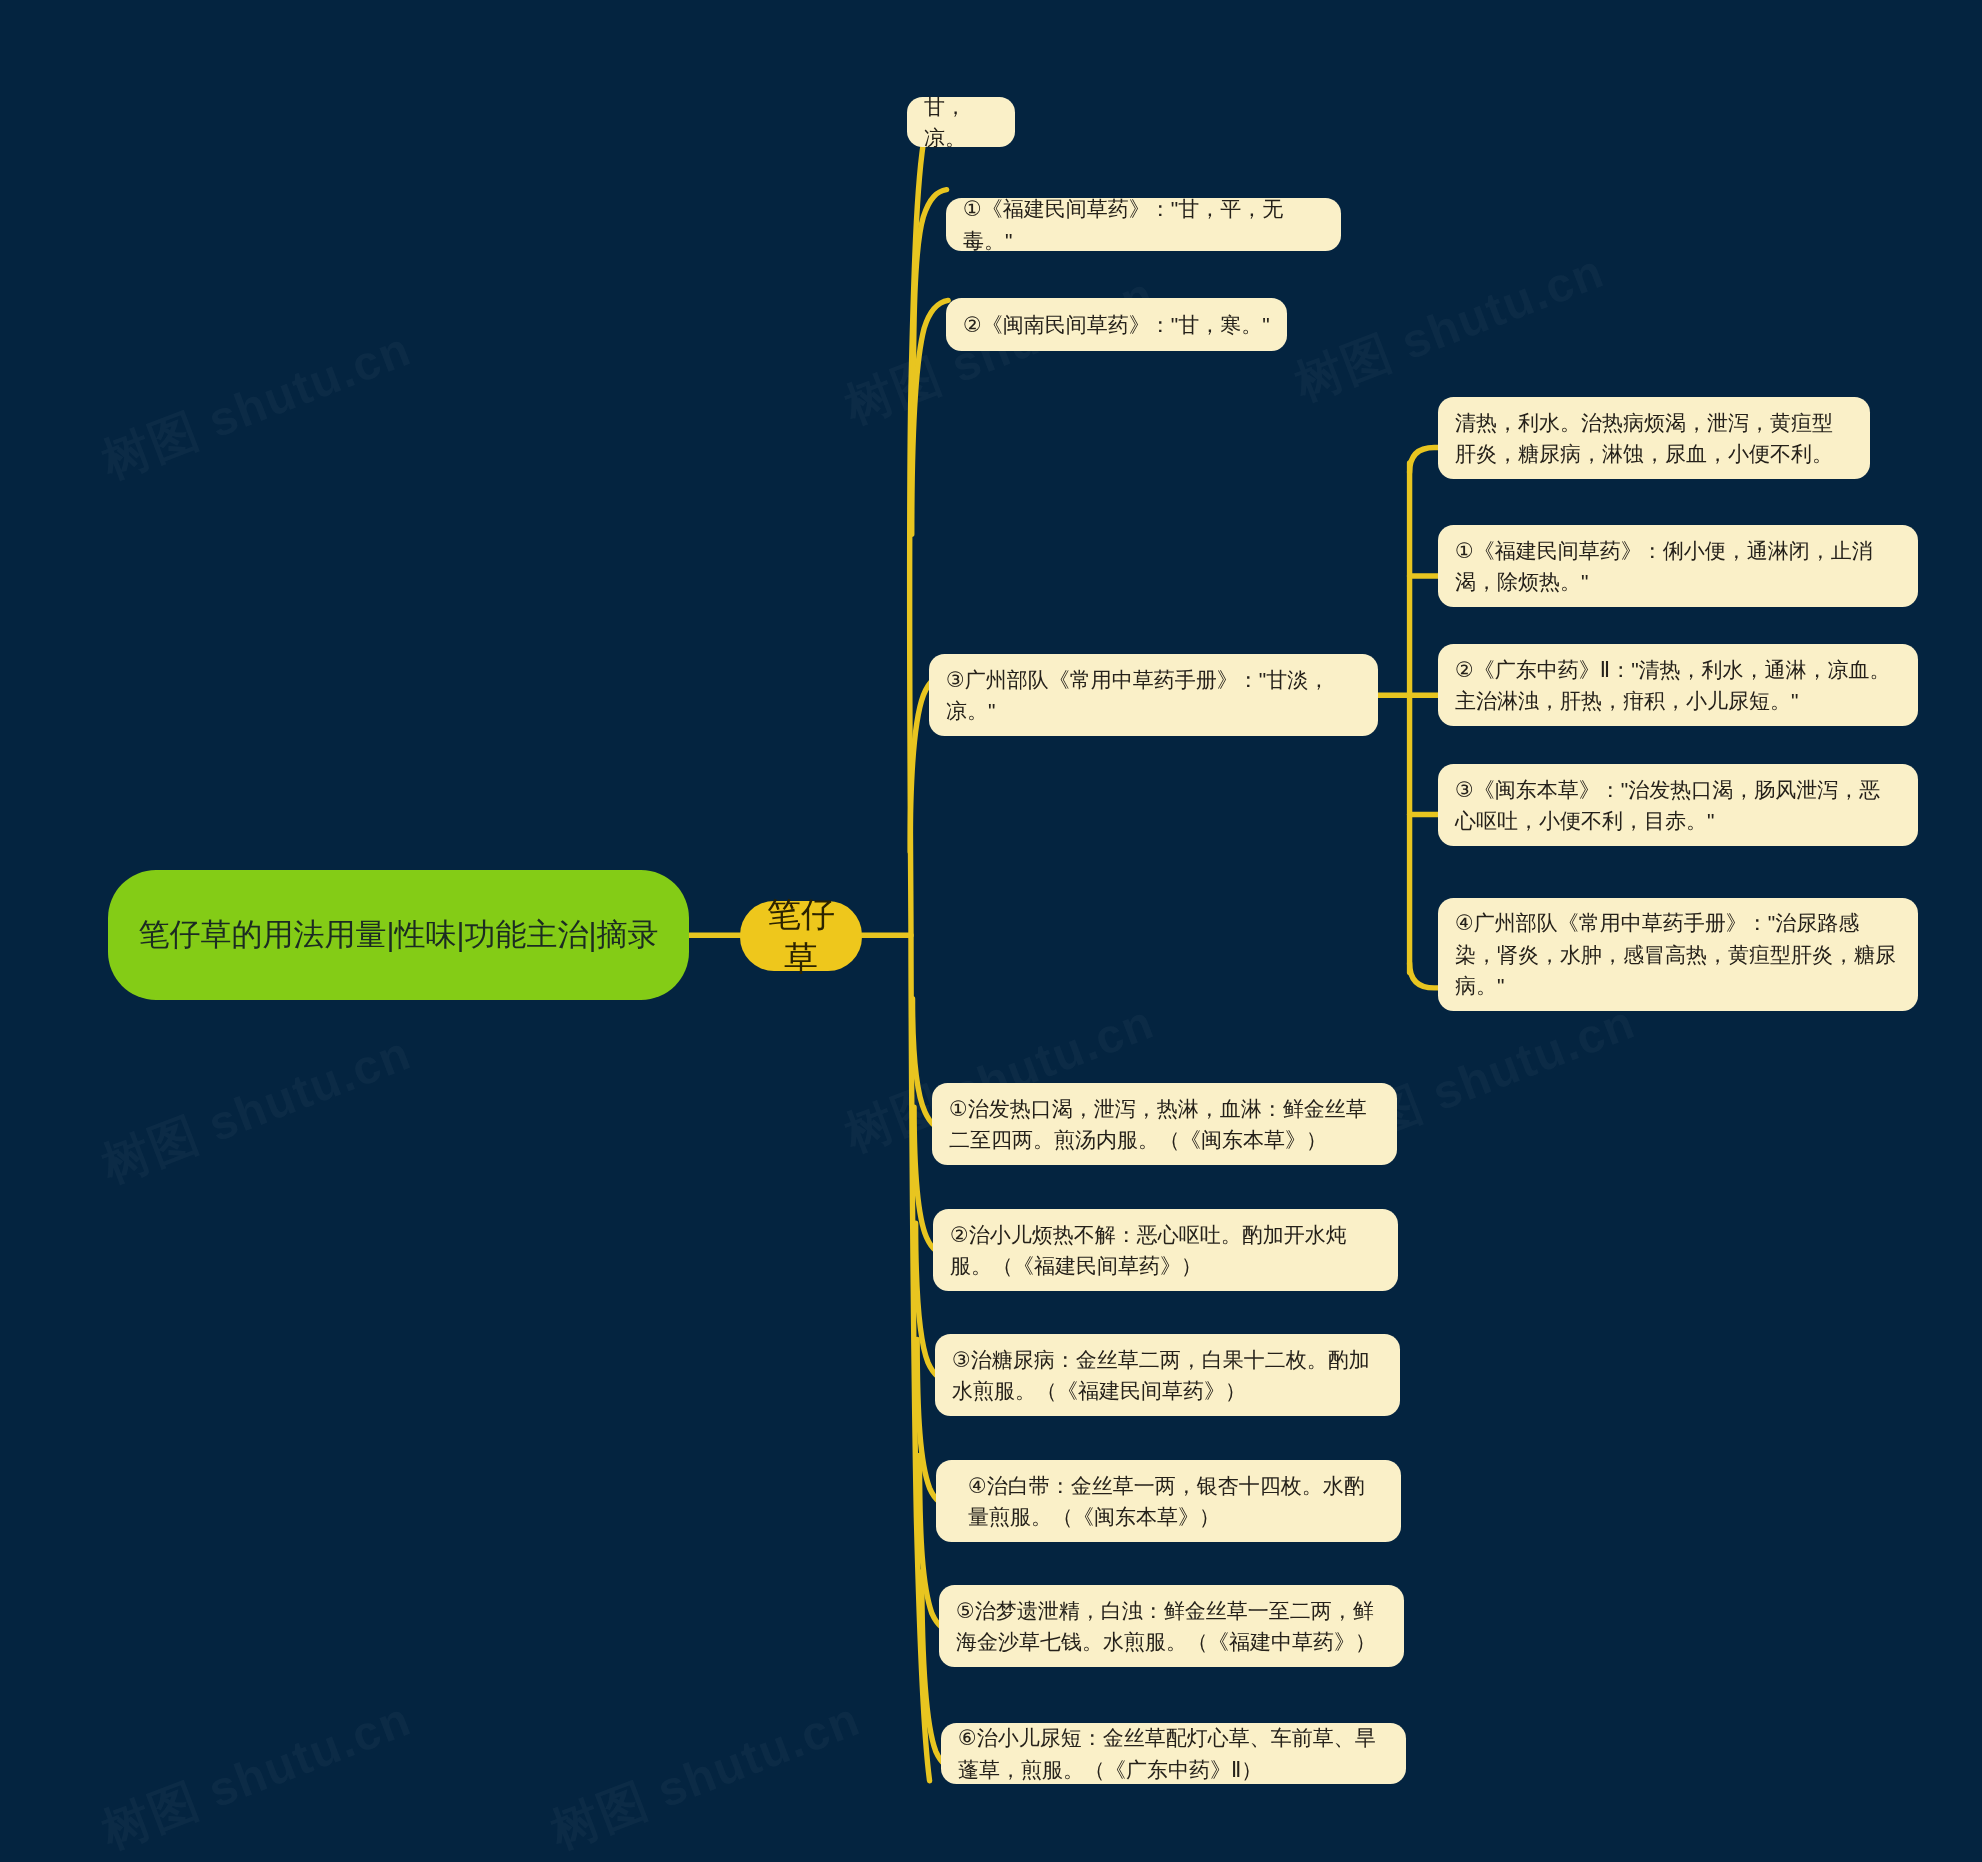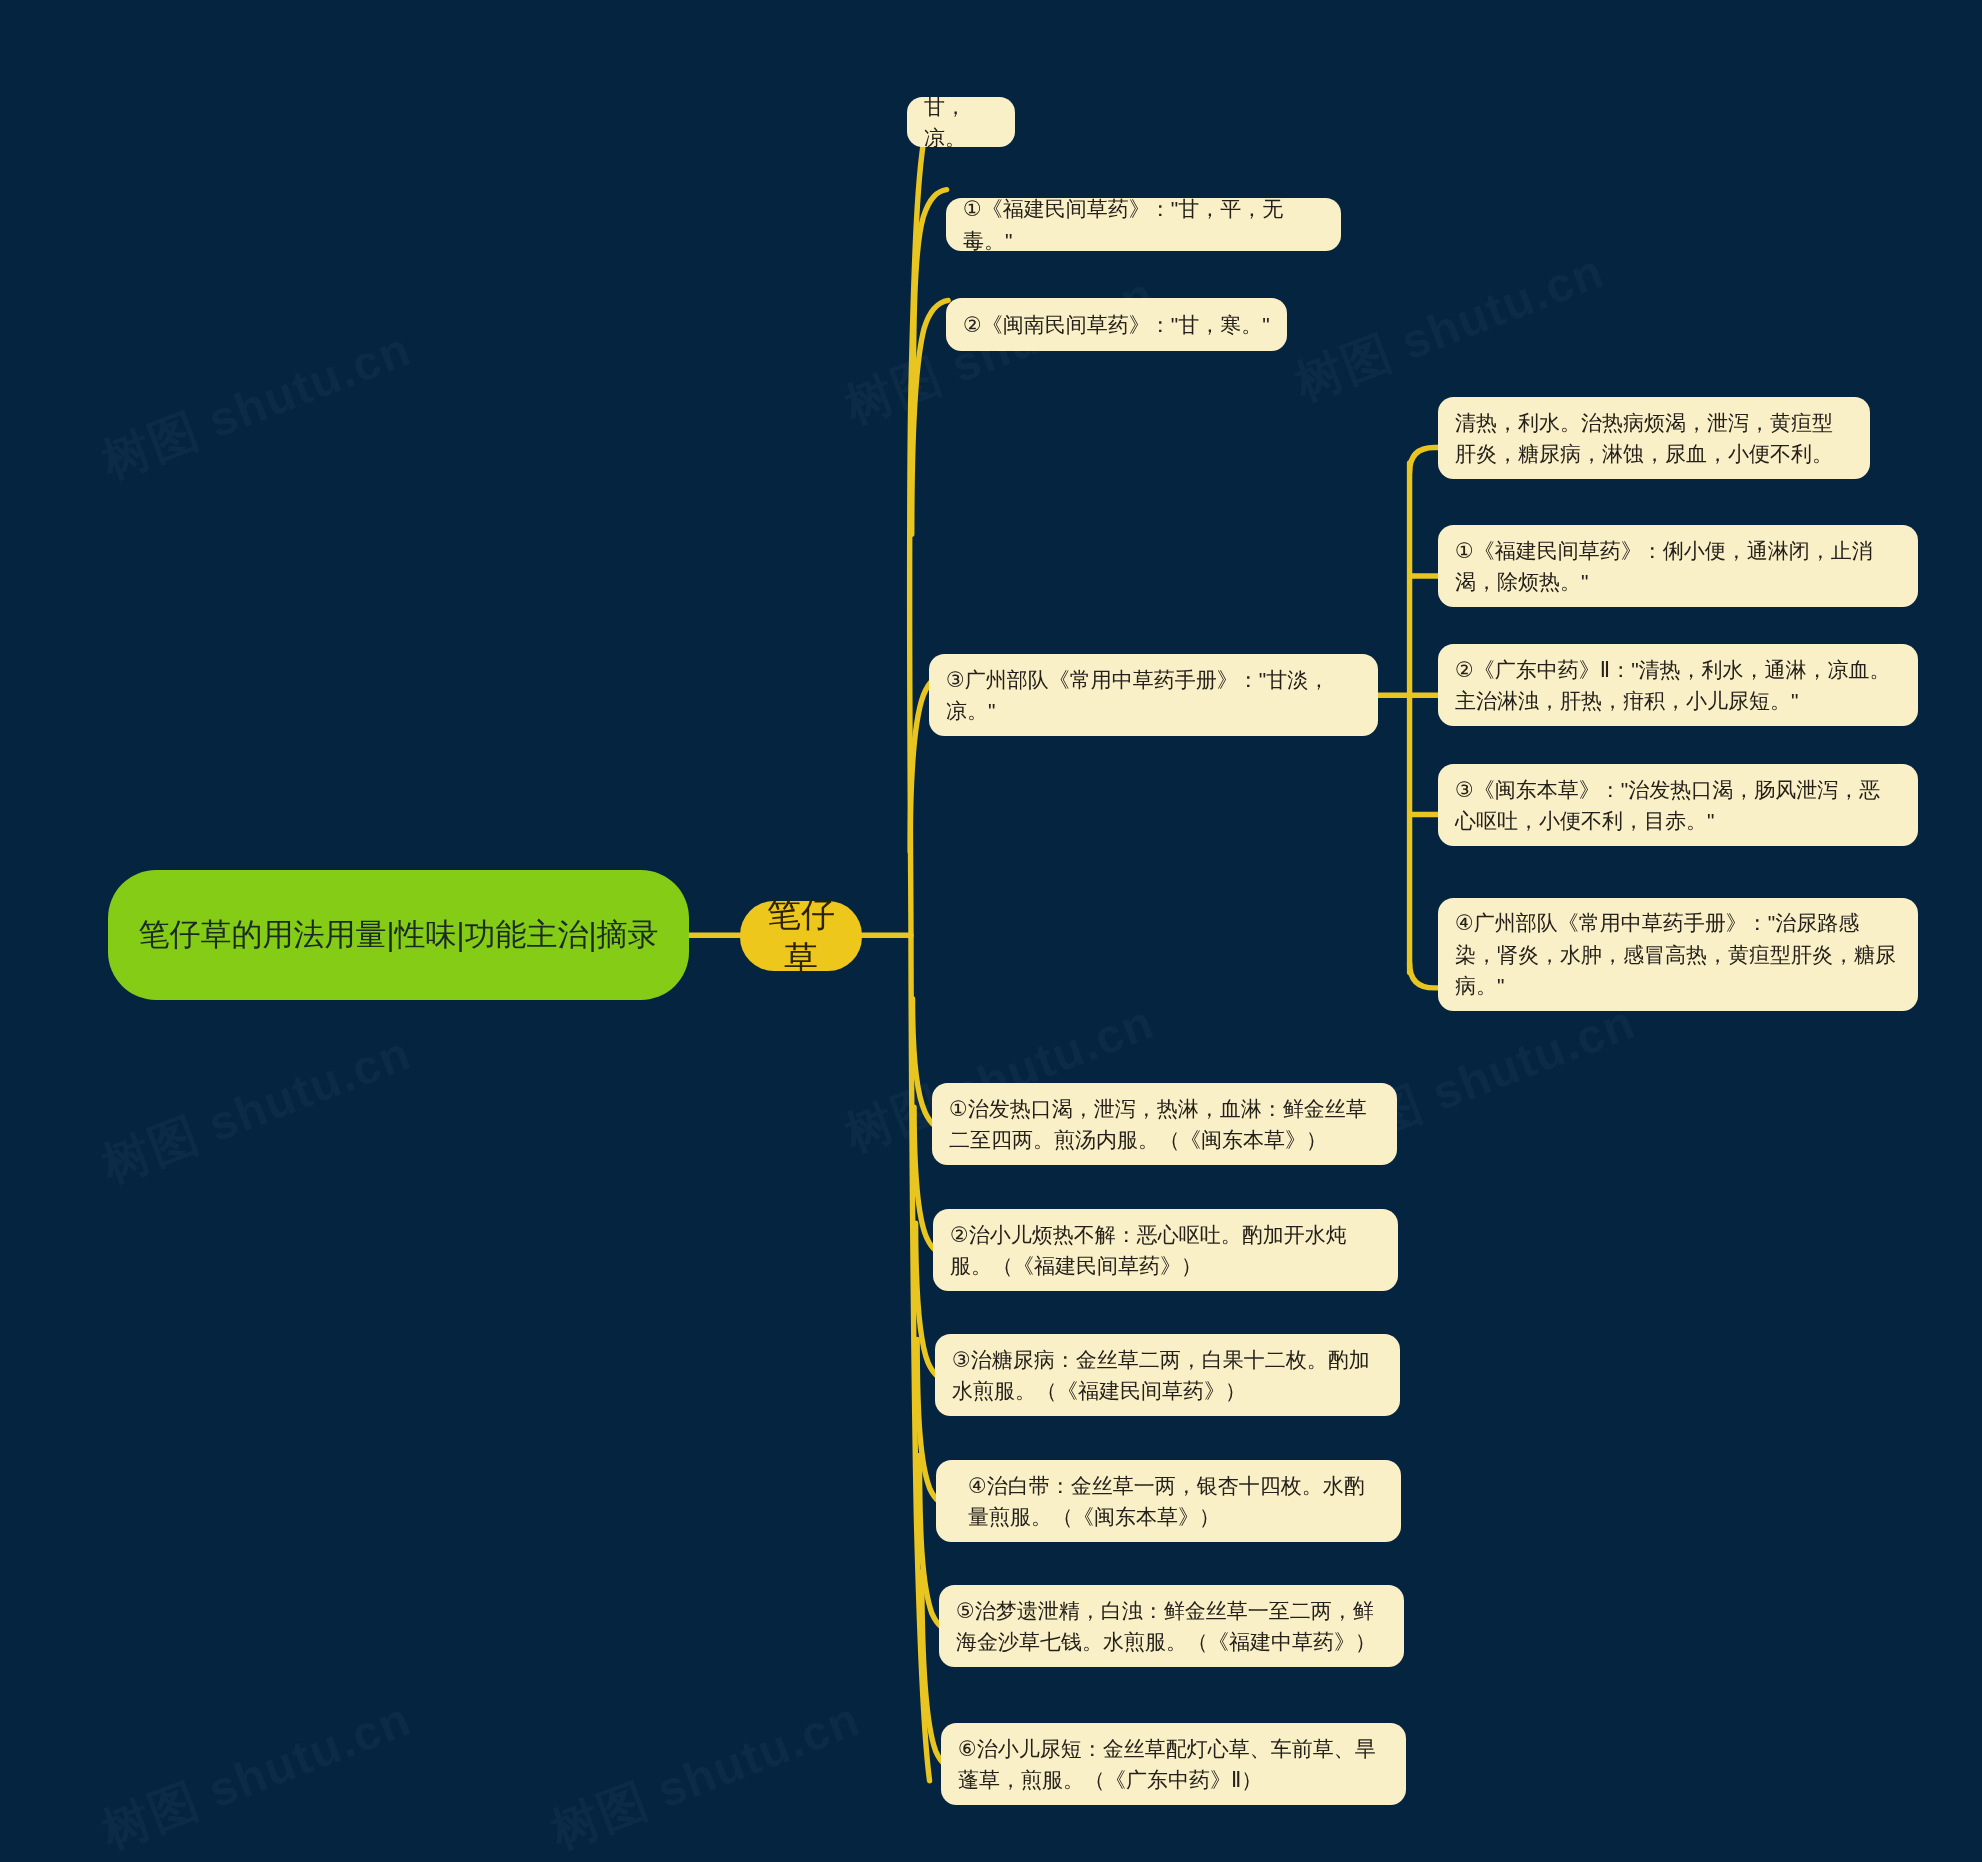--- a/index.html
+++ b/index.html
@@ -180,21 +180,21 @@
   </div>
 
   <div class="node node-card" style="left: 936px; top: 1460px; width: 465px; height: 82px; background: rgb(250, 240, 200); color: rgb(37, 33, 26); padding-left: 32px;">
     <span class="txt">④治白带：金丝草一两，银杏十四枚。水酌量煎服。（《闽东本草》）</span>
   </div>
 
   <div class="node node-card" style="left: 939px; top: 1585px; width: 465px; height: 82px; background: rgb(250, 240, 200); color: rgb(37, 33, 26);">
     <span class="txt">⑤治梦遗泄精，白浊：鲜金丝草一至二两，鲜海金沙草七钱。水煎服。（《福建中草药》）</span>
   </div>
 
-  <div class="node node-card" style="left: 941px; top: 1723px; width: 465px; height: 82px; background: rgb(250, 240, 200); color: rgb(37, 33, 26);">
+  <div class="node node-card" style="left: 941px; top: 1723px; width: 465px; height: 61px; background: rgb(250, 240, 200); color: rgb(37, 33, 26);">
     <span class="txt">⑥治小儿尿短：金丝草配灯心草、车前草、旱蓬草，煎服。（《广东中药》Ⅱ）</span>
   </div>
 
   <div class="node node-card" style="left: 1438px; top: 397px; width: 432px; height: 82px; background: rgb(250, 240, 200); color: rgb(37, 33, 26);">
     <span class="txt">清热，利水。治热病烦渴，泄泻，黄疸型肝炎，糖尿病，淋蚀，尿血，小便不利。</span>
   </div>
 
   <div class="node node-card" style="left: 1438px; top: 525px; width: 480px; height: 82px; background: rgb(250, 240, 200); color: rgb(37, 33, 26);">
     <span class="txt">①《福建民间草药》：俐小便，通淋闭，止消渴，除烦热。"</span>
   </div>

